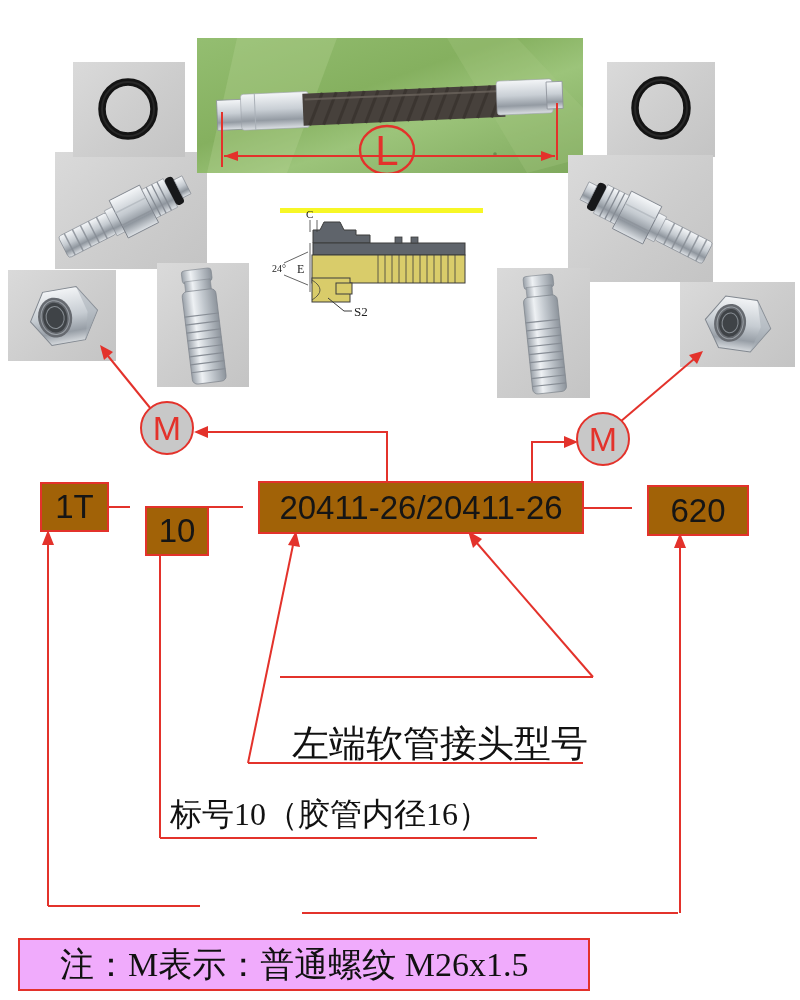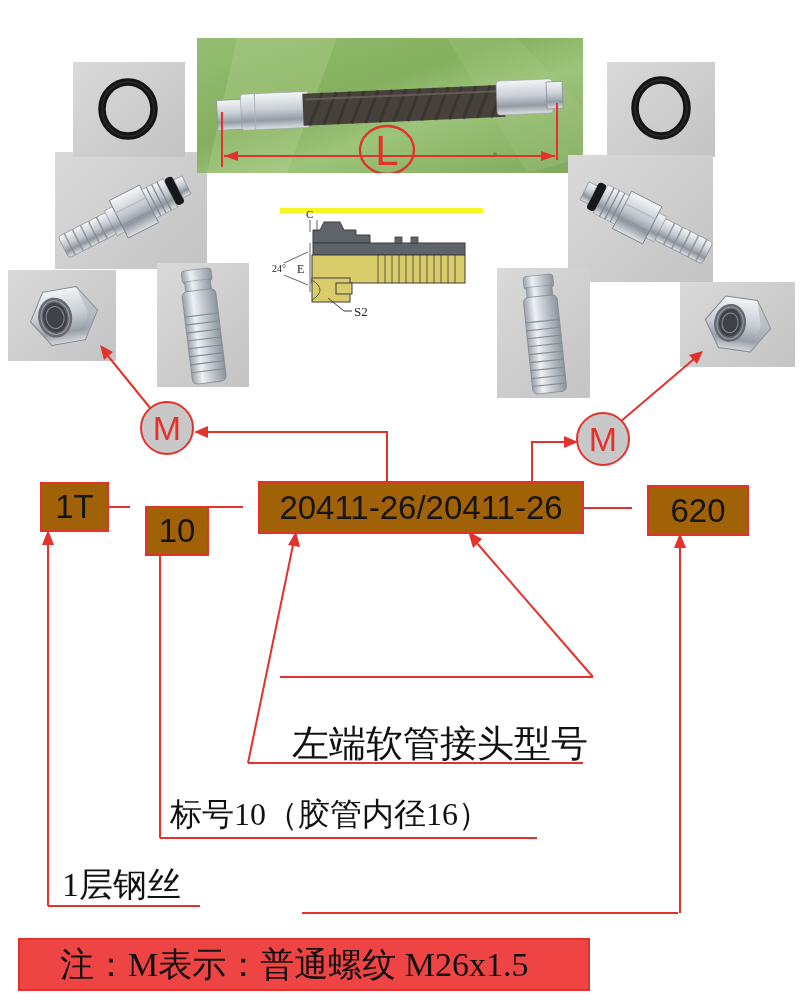--- a/index.html
+++ b/index.html
@@ -30,21 +30,21 @@
   #box-fittings{left:243px;top:481px;width:322px;height:49px;}
   #box-length{left:632px;top:485px;width:98px;height:47px;}
   .callout{position:absolute;color:#111;white-space:nowrap;z-index:6;line-height:1;
            font-family:"Liberation Serif","DejaVu Serif",serif;}
   #co-right-fitting{left:291px;top:639px;font-size:37px;}
   #co-left-fitting{left:256px;top:725px;font-size:37px;margin-left:36px;}
   #co-size{left:170px;top:798px;font-size:32px;}
   #co-wire{left:62px;top:868px;font-size:34px;}
   #co-length{left:333px;top:871px;font-size:36px;}
   #note-box{position:absolute;left:18px;top:938px;width:568px;height:49px;border:2px solid #e3322b;
-            background:#ef4444;z-index:6;display:flex;align-items:center;}
+            background:#f0abfc;z-index:6;display:flex;align-items:center;}
   #note-text{margin-left:40px;font-size:34px;color:#111;white-space:nowrap;
              font-family:"Liberation Serif","DejaVu Serif",serif;}
 </style>
 </head>
 <body>
 
 <div id="canvas">
 
   <div id="hose-photo" class="photo">
     <svg viewBox="0 0 386 135">
@@ -372,19 +372,18 @@
   </div>
   <div id="box-fittings" class="codebox">
     <span>20411-26/20411-26</span>
   </div>
   <div id="box-length" class="codebox">
     <span>620</span>
   </div>
 
   <div id="co-left-fitting" class="callout">左端软管接头型号</div>
   <div id="co-size" class="callout">标号10（胶管内径16）</div>
-  <div id="co-wire" class="callout">1层钢丝</div>
 
   <div id="note-box">
     <span id="note-text">注：M表示：普通螺纹 M26x1.5</span>
   </div>
 
 </div>
 
 </body></html>

